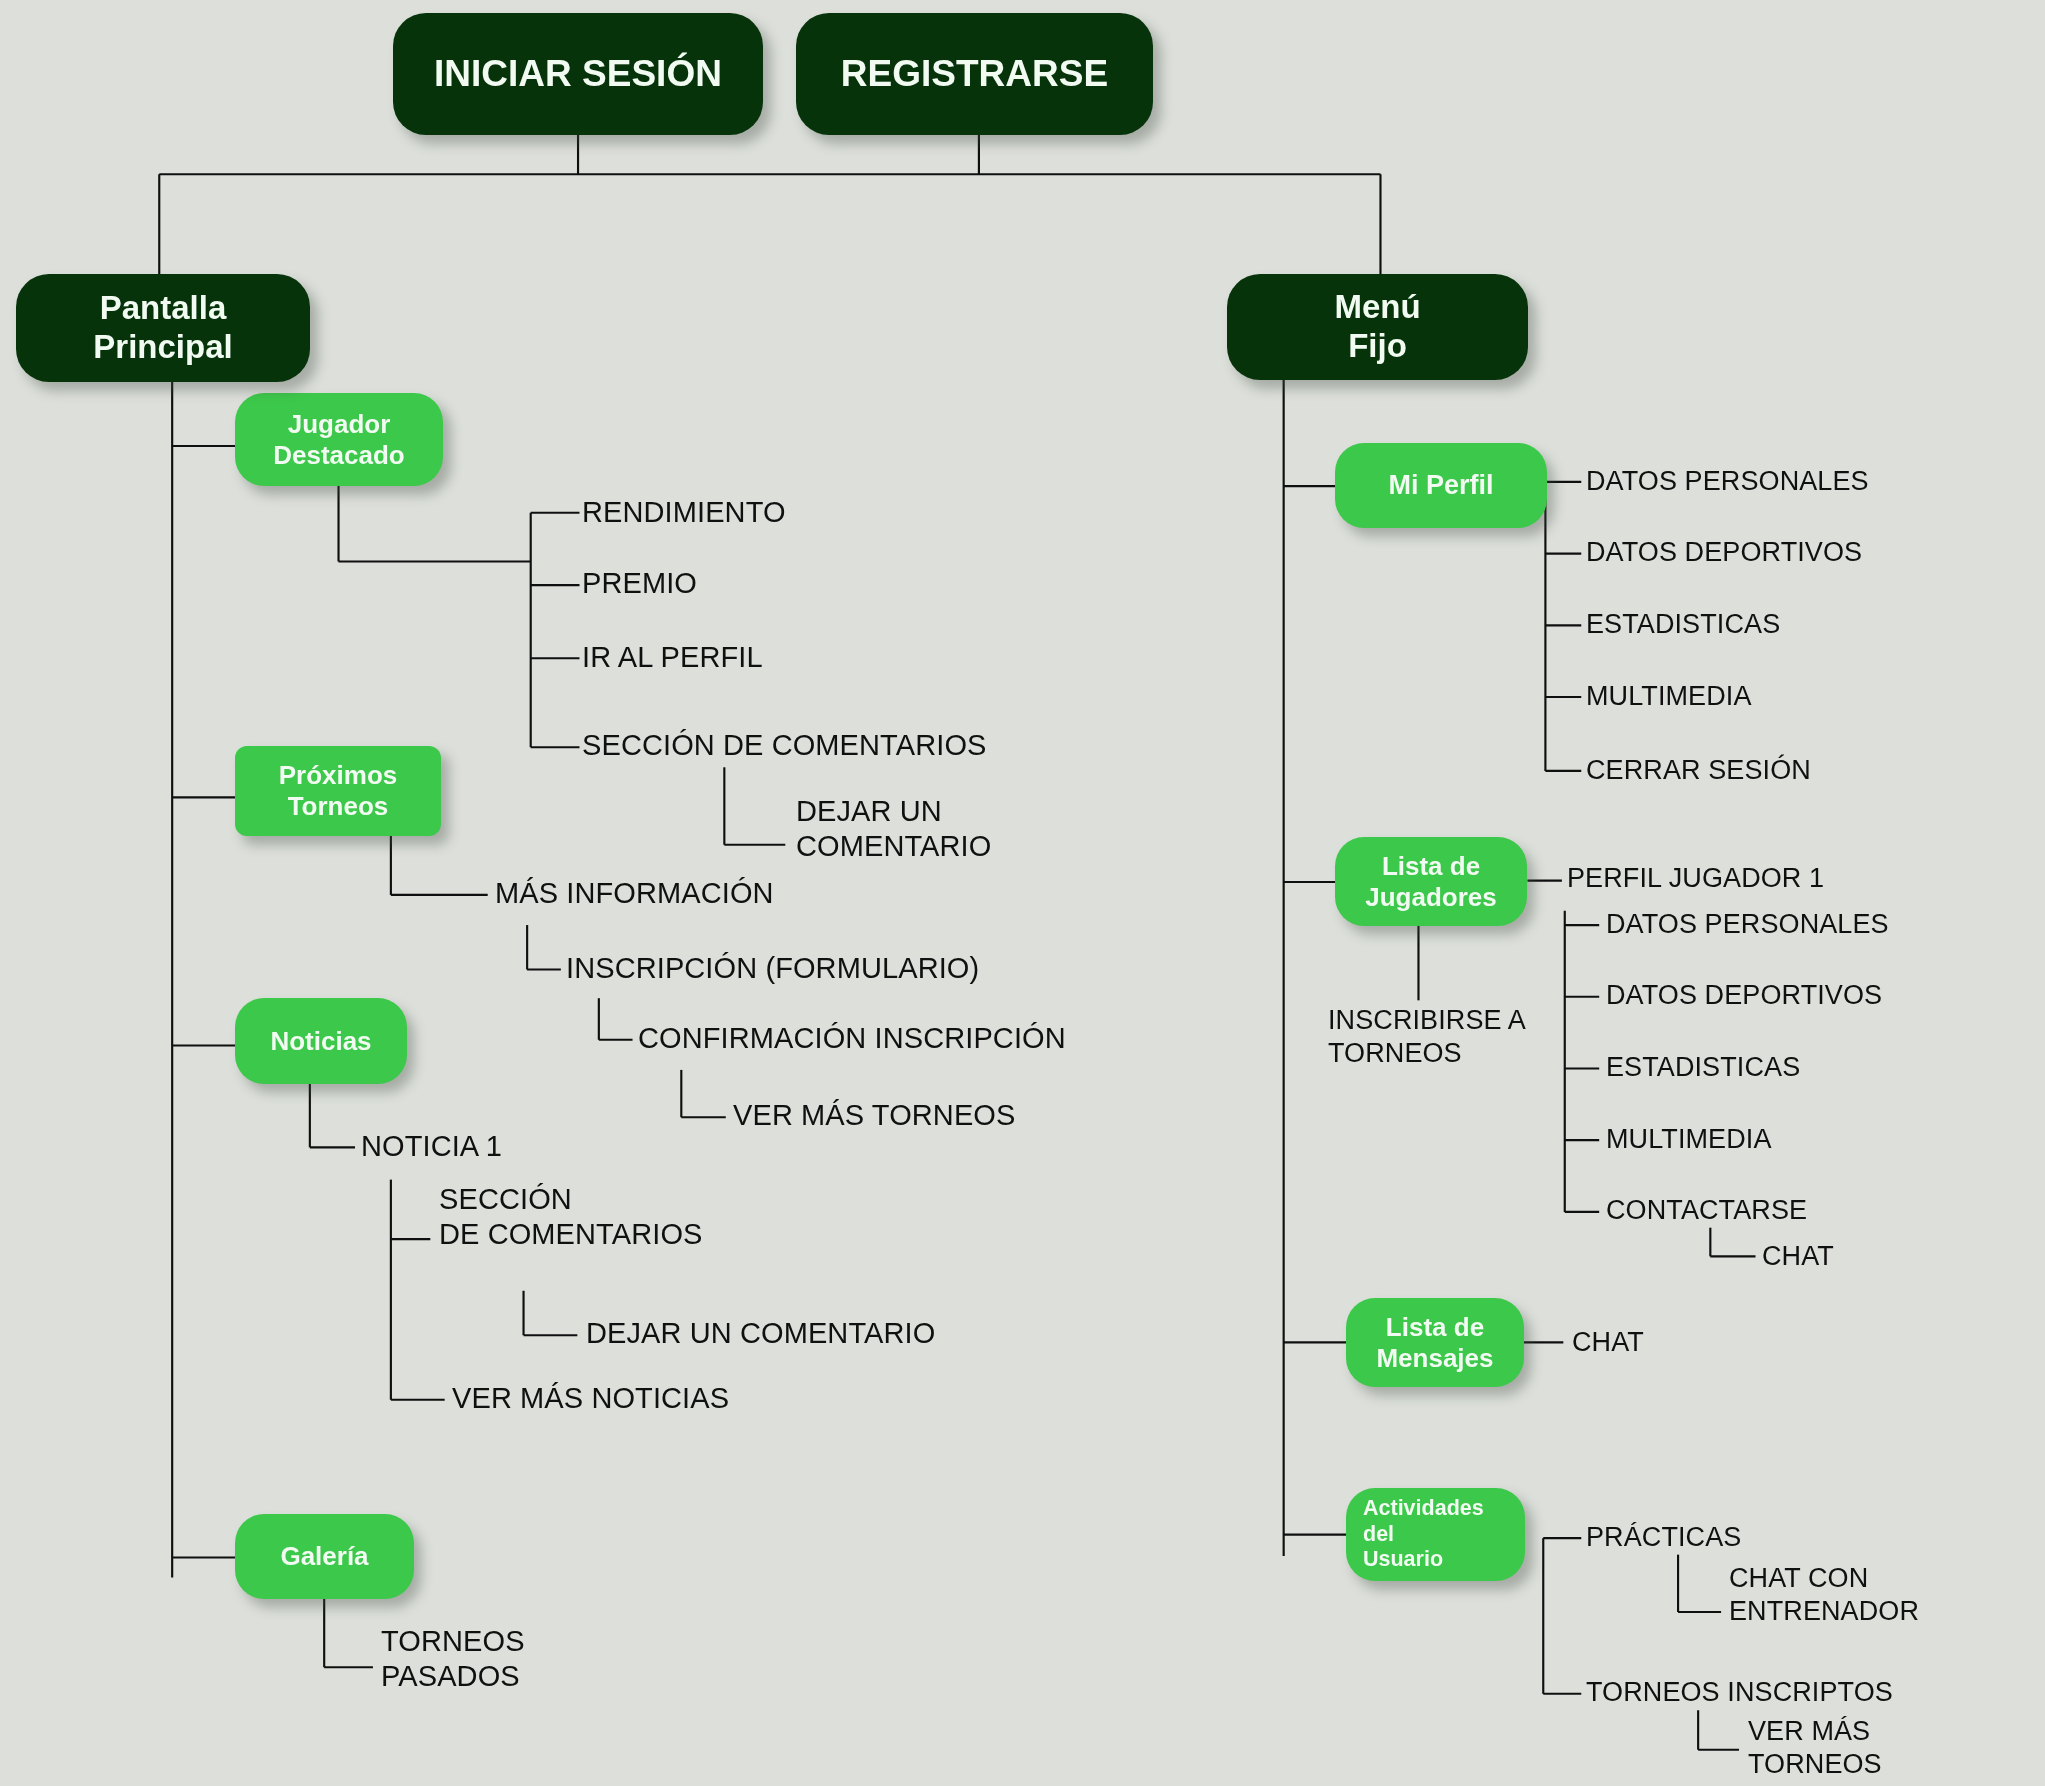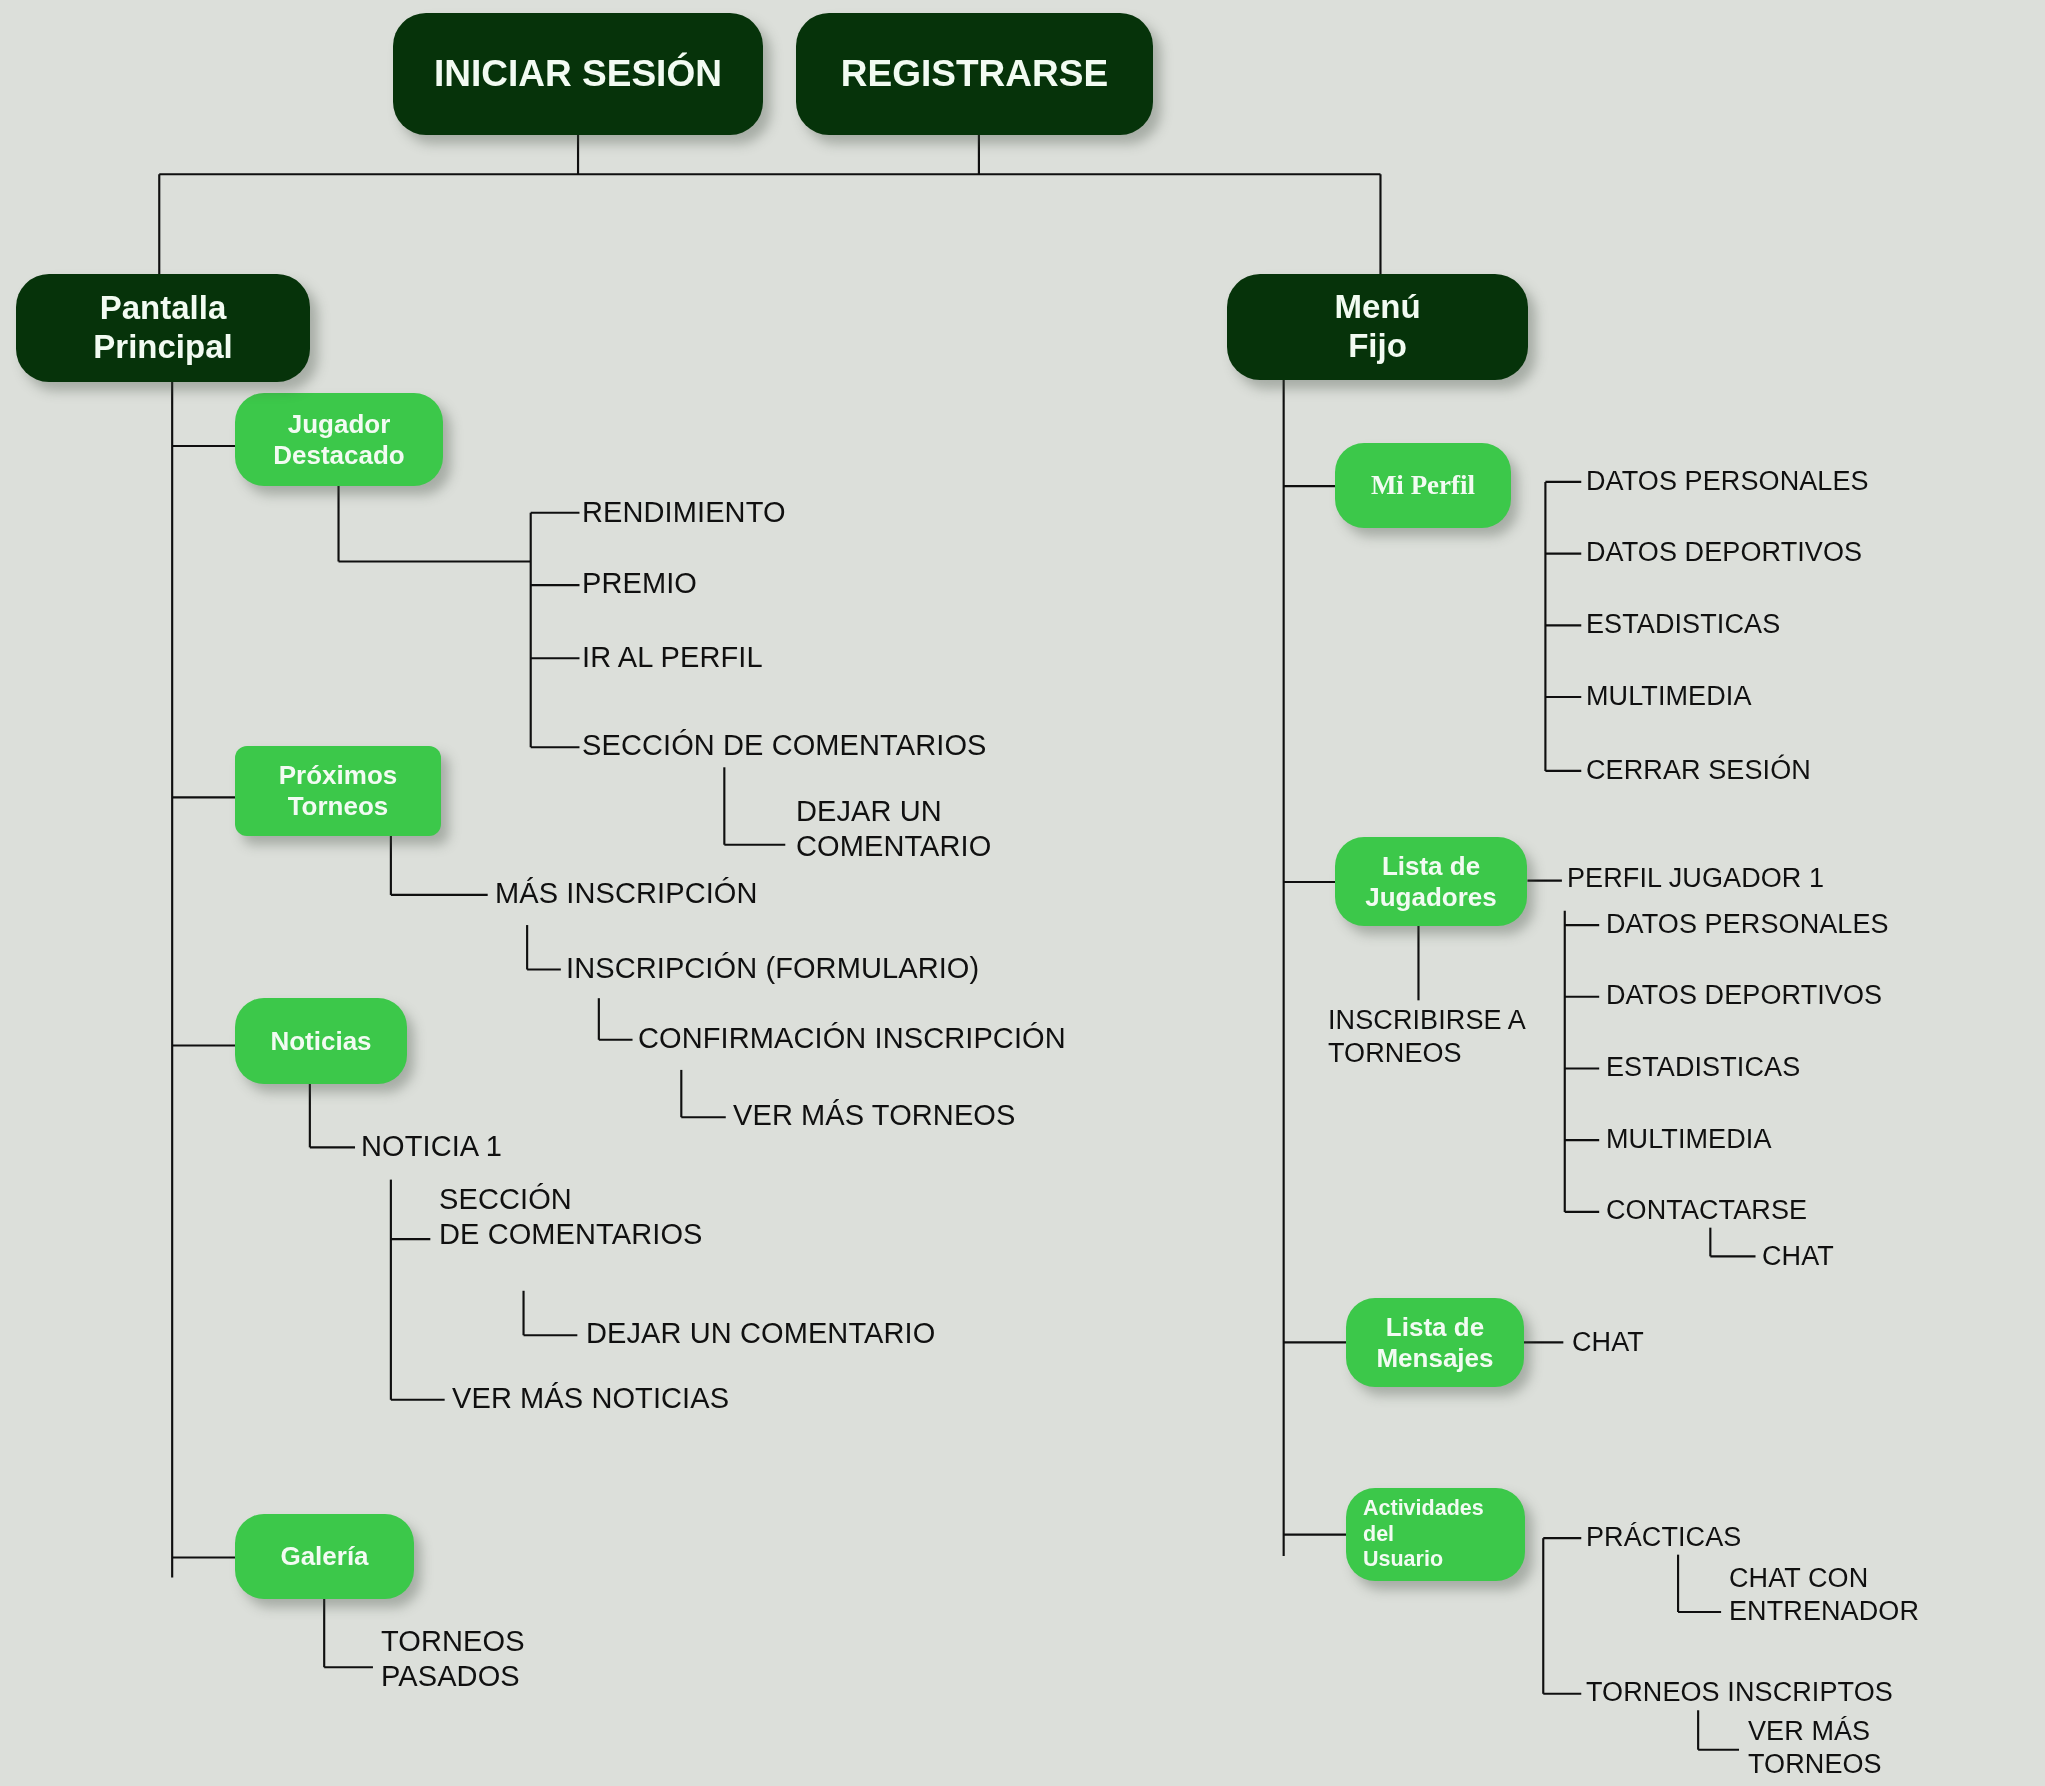--- a/index.html
+++ b/index.html
@@ -169,42 +169,42 @@
   <div class="leaf sz-lg" style="left:582px; top:495px;">RENDIMIENTO</div>
   <div class="leaf sz-lg" style="left:582px; top:566px;">PREMIO</div>
   <div class="leaf sz-lg" style="left:582px; top:640px;">IR AL PERFIL</div>
   <div class="leaf sz-lg" style="left:582px; top:728px;">SECCIÓN DE COMENTARIOS</div>
   <div class="leaf sz-lg" style="left:796px; top:794px;">DEJAR UN
 COMENTARIO</div>
 
   <div class="node green" style="left:235px; top:746px; width:206px; height:90px; font-size:26px; border-radius:12px;">Próximos
 Torneos</div>
 
-  <div class="leaf sz-lg" style="left:495px; top:876px;">MÁS INSCRIPCIÓN</div>
+  <div class="leaf sz-lg" style="left:495px; top:876px;">MÁS INFORMACIÓN</div>
   <div class="leaf sz-lg" style="left:566px; top:951px;">INSCRIPCIÓN (FORMULARIO)</div>
   <div class="leaf sz-lg" style="left:638px; top:1021px;">CONFIRMACIÓN INSCRIPCIÓN</div>
   <div class="leaf sz-lg" style="left:733px; top:1098px;">VER MÁS TORNEOS</div>
 
   <div class="node green" style="left:235px; top:998px; width:172px; height:86px; font-size:26px; border-radius:29px;">Noticias</div>
 
   <div class="leaf sz-lg" style="left:361px; top:1129px;">NOTICIA 1</div>
   <div class="leaf sz-lg" style="left:439px; top:1182px;">SECCIÓN
 DE COMENTARIOS</div>
   <div class="leaf sz-lg" style="left:586px; top:1316px;">DEJAR UN COMENTARIO</div>
   <div class="leaf sz-lg" style="left:452px; top:1381px;">VER MÁS NOTICIAS</div>
 
   <div class="node green" style="left:235px; top:1514px; width:179px; height:85px; font-size:26px; border-radius:29px;">Galería</div>
 
   <div class="leaf sz-lg" style="left:381px; top:1624px;">TORNEOS
 PASADOS</div>
 
   <div class="node dark" style="left:1227px; top:274px; width:301px; height:106px; font-size:33px;">Menú
 Fijo</div>
 
-  <div class="node green" style="left:1335px; top:443px; width:176px; height:85px; font-size:27px; border-radius:29px;font-family:Liberation Serif, serif;">Mi Perfil</div>
+  <div class="node green" style="left:1335px; top:443px; width:212px; height:85px; font-size:27px; border-radius:29px;">Mi Perfil</div>
 
   <div class="leaf sz-md" style="left:1586px; top:465px;">DATOS PERSONALES</div>
   <div class="leaf sz-md" style="left:1586px; top:536px;">DATOS DEPORTIVOS</div>
   <div class="leaf sz-md" style="left:1586px; top:608px;">ESTADISTICAS</div>
   <div class="leaf sz-md" style="left:1586px; top:680px;">MULTIMEDIA</div>
   <div class="leaf sz-md" style="left:1586px; top:754px;">CERRAR SESIÓN</div>
 
   <div class="node green" style="left:1335px; top:837px; width:192px; height:89px; font-size:26px; border-radius:29px;">Lista de
 Jugadores</div>
 

